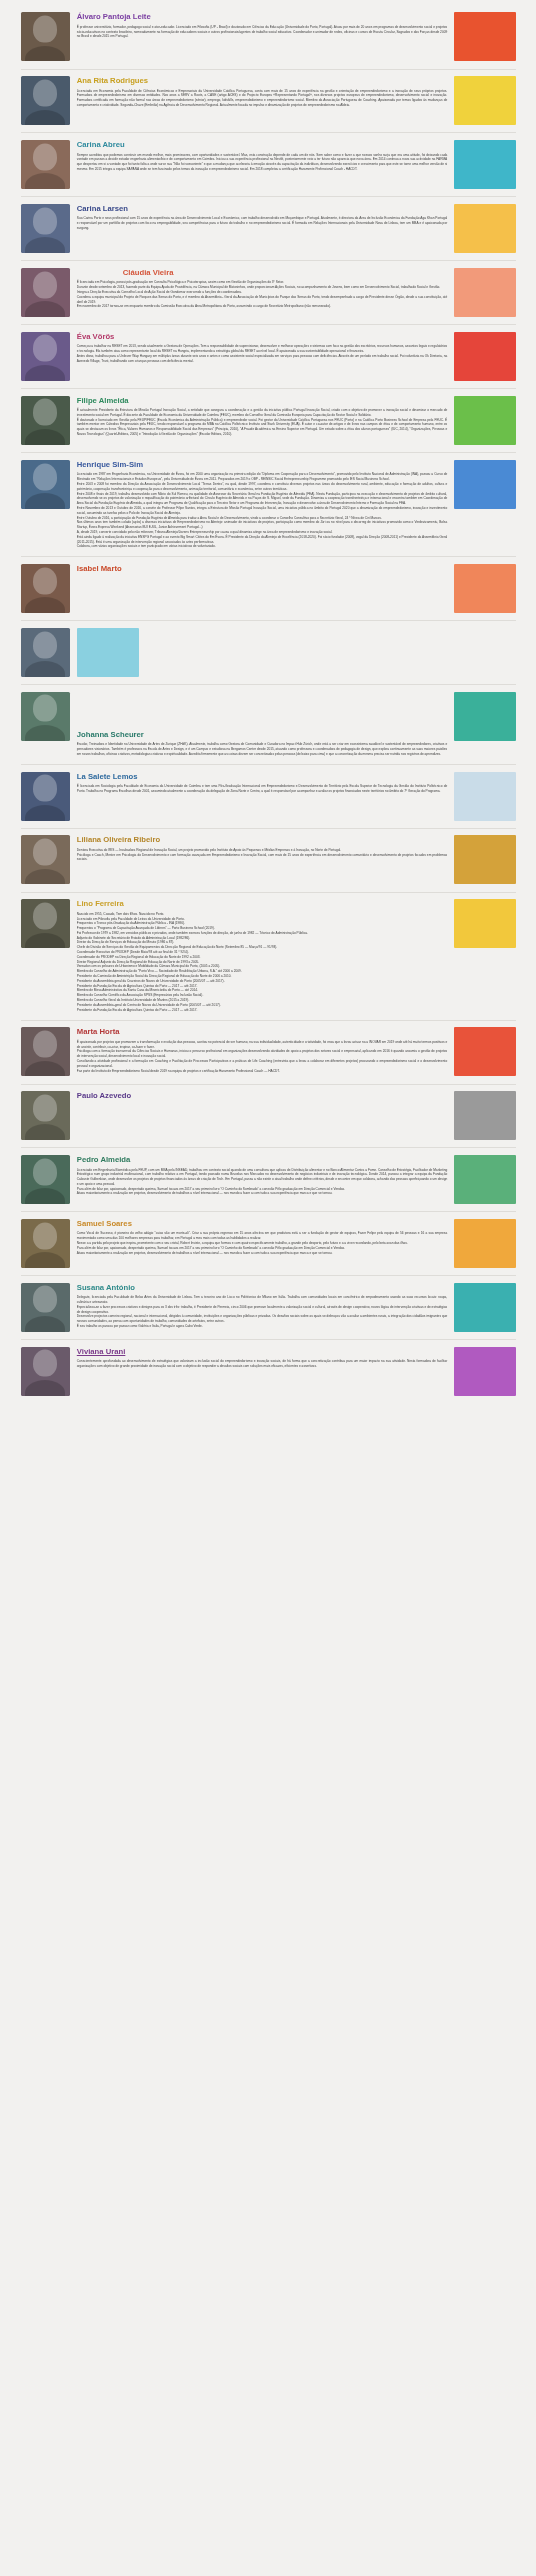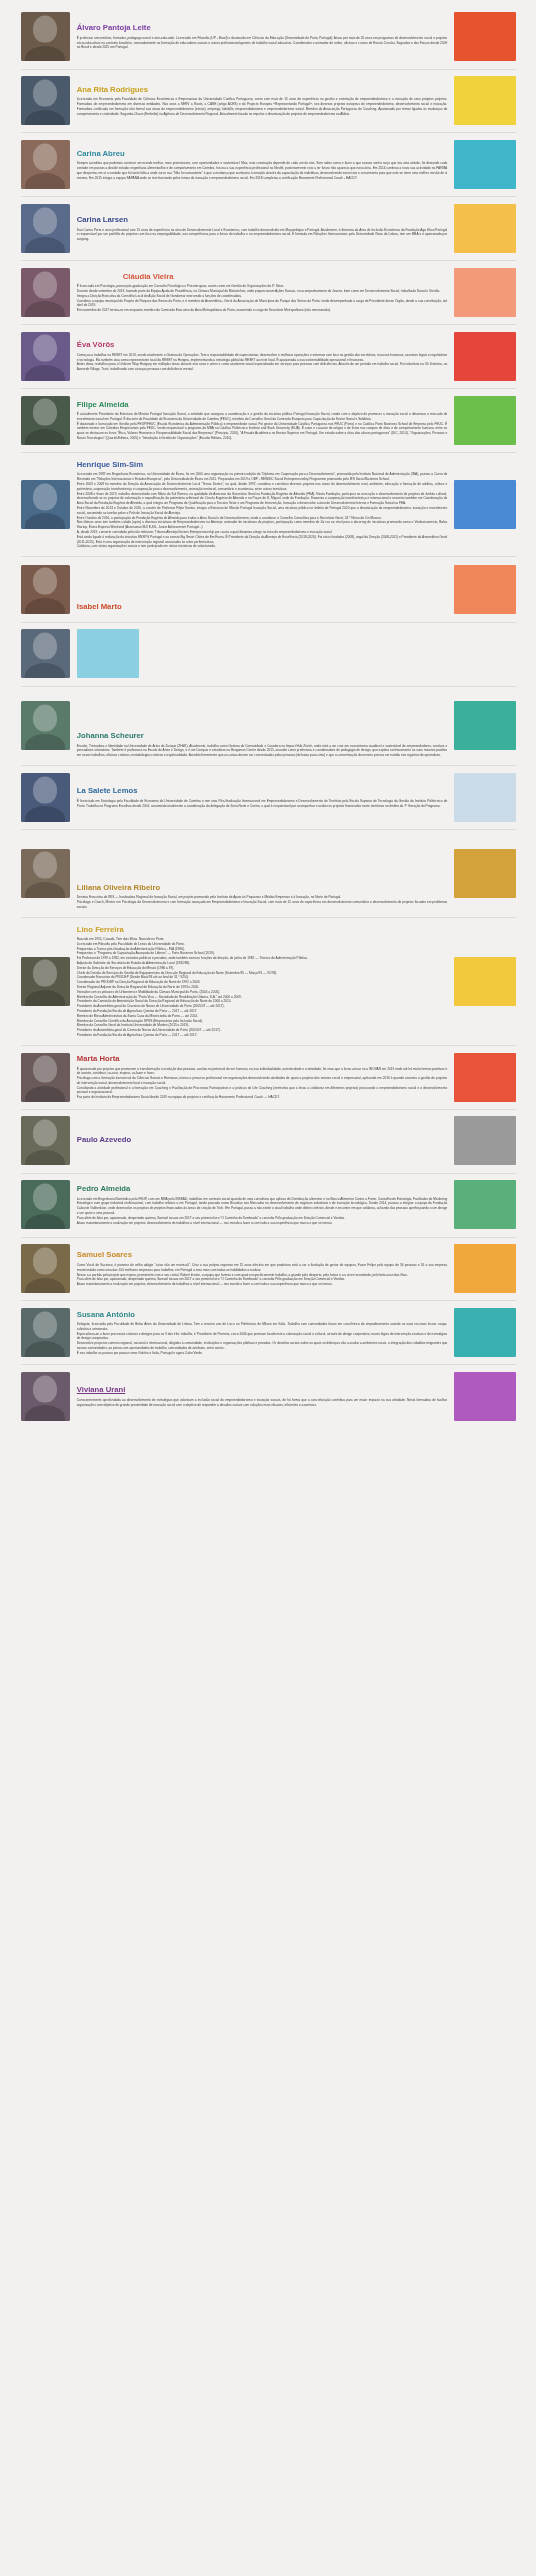--- a/index.html
+++ b/index.html
@@ -11,21 +11,21 @@
   body {
     width: 537px;
   }
   .page {
     width: 537px;
     background: #f2f1ef;
     padding: 5.2px 0 20.6px 0;
   }
   .person {
     display: flex;
-    align-items: center;
+    align-items: flex-start;
     padding: 7.2px 20.6px 7.2px 20.6px;
     gap: 7.2px;
   }
   .photo {
     width: 49px;
     min-width: 49px;
     height: 49px;
     border-radius: 1.5px;
     background-size: cover;
     position: relative;
@@ -198,21 +198,21 @@
         </div>
         <div class="swatch" style="background: rgb(74, 138, 212);"></div>
       </div>
       <div class="divider"></div>
       <div class="person">
         <div class="photo" style="background: rgb(122, 90, 74);">
           <div class="face"></div>
           <div class="body"></div>
         </div>
         <div class="text">
-          <h2 class="name" style="color: rgb(201, 74, 42); margin-top: 38px;">Isabel Marto</h2>
+          <h2 class="name" style="color: rgb(201, 74, 42);">Isabel Marto</h2>
           <p class="bio"></p>
         </div>
         <div class="swatch" style="background: rgb(240, 134, 90);"></div>
       </div>
       <div class="divider"></div>
       <div class="person">
         <div class="photo" style="background: rgb(90, 106, 122);">
           <div class="face"></div>
           <div class="body"></div>
         </div>
@@ -242,21 +242,21 @@
         </div>
         <div class="swatch" style="background: rgb(201, 220, 232);"></div>
       </div>
       <div class="divider"></div>
       <div class="person">
         <div class="photo" style="background: rgb(122, 106, 90);">
           <div class="face"></div>
           <div class="body"></div>
         </div>
         <div class="text">
-          <h2 class="name" style="color: rgb(180, 134, 42); margin-top: 46px;">Liliana Oliveira Ribeiro</h2>
+          <h2 class="name" style="color: rgb(180, 134, 42);">Liliana Oliveira Ribeiro</h2>
           <p class="bio">Dentora Executiva do IRIS — Incubadora Regional de Inovação Social, um projeto promovido pelo Instituto de Apoio às Pequenas e Médias Empresas e à Inovação, no Norte de Portugal.
 Psicóloga e Coach, Mestre em Psicologia do Desenvolvimento e com formação avançada em Empreendedorismo e Inovação Social, com mais de 15 anos de experiência em desenvolvimento comunitário e desenvolvimento de projetos focados em problemas sociais.</p>
         </div>
         <div class="swatch" style="background: rgb(212, 162, 58);"></div>
       </div>
       <div class="divider"></div>
       <div class="person">
         <div class="photo" style="background: rgb(90, 90, 74);">
           <div class="face"></div>
           <div class="body"></div>

